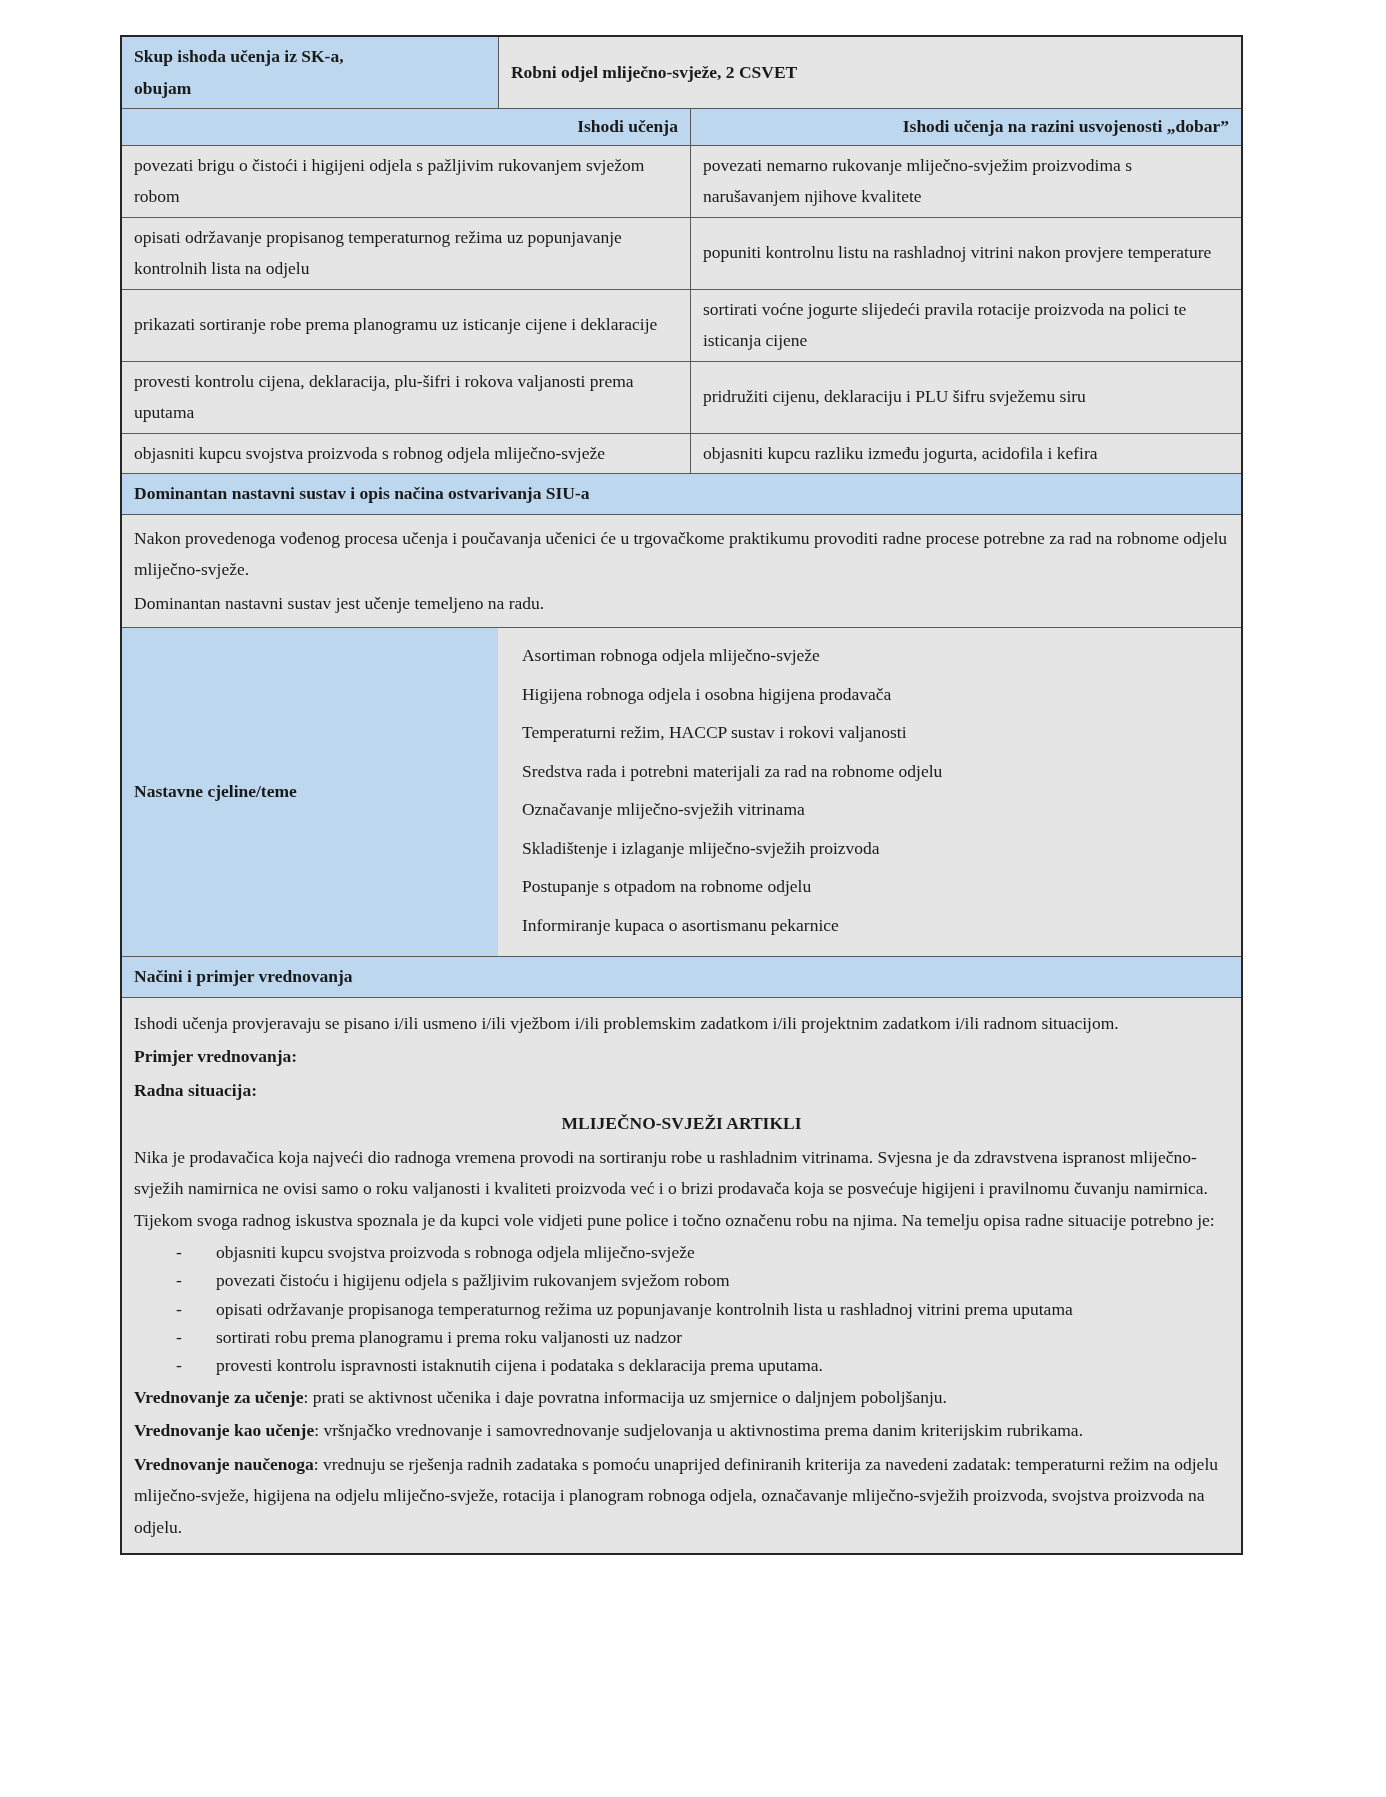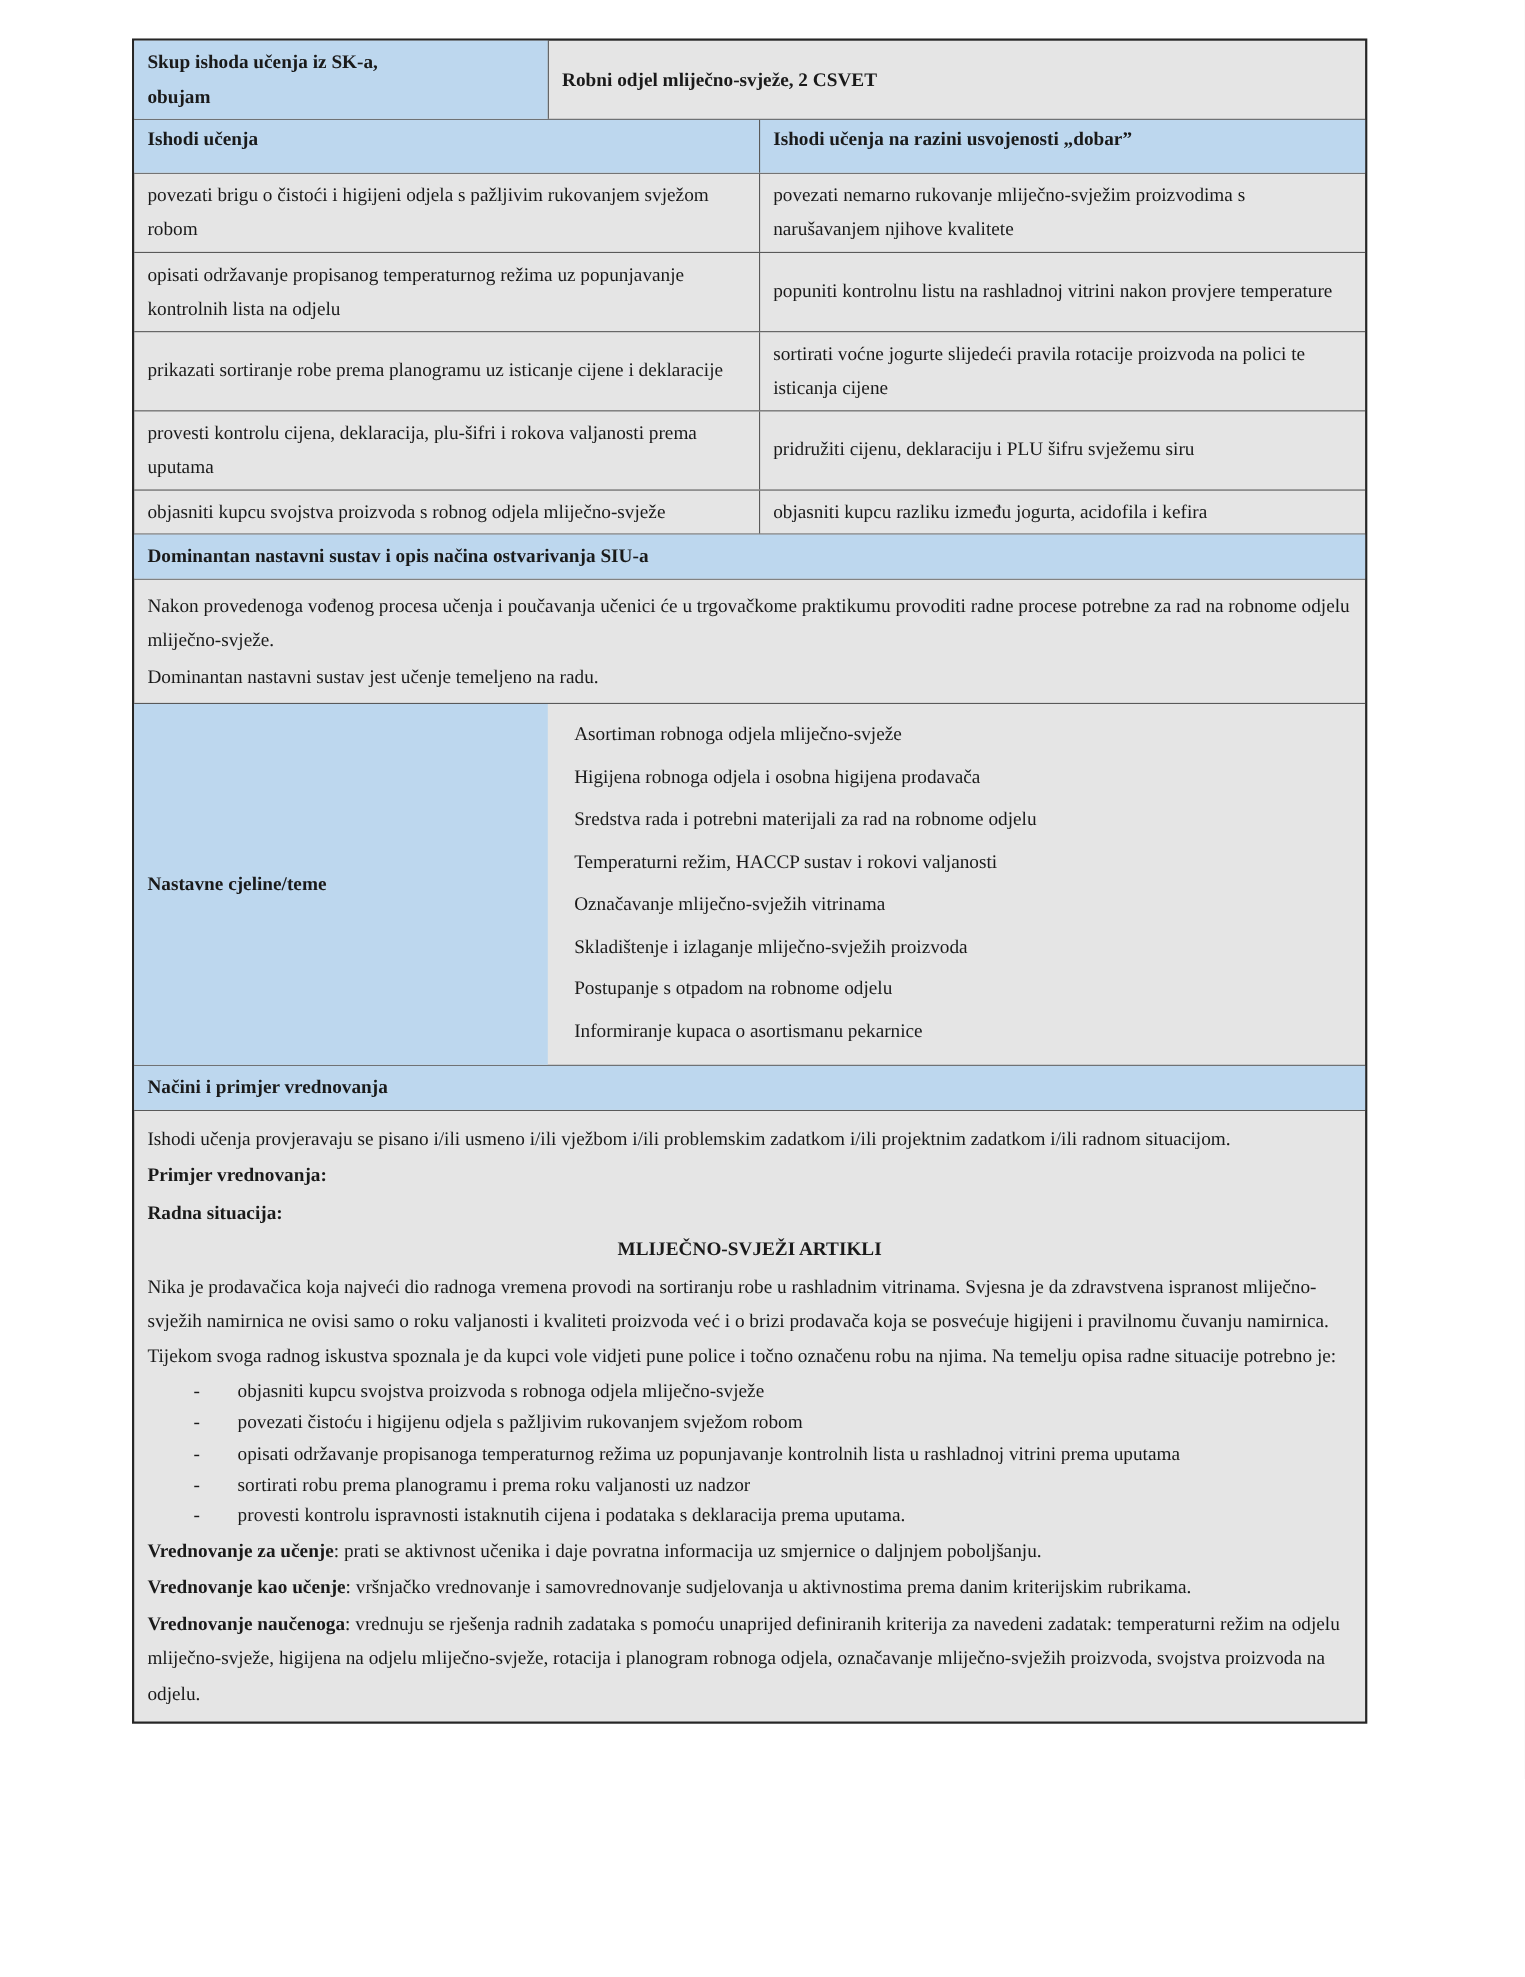--- a/index.html
+++ b/index.html
@@ -28,21 +28,21 @@
     padding:4px 12px;line-height:1.8;
     display:flex;align-items:center;
   }
   .cell > div{width:100%;}
   .cell + .cell{border-left:1.6px solid var(--border);}
   .w-narrow{flex:0 0 33.6%;}
   .w-half{flex:0 0 50.75%;}
   .w-rest{flex:1 1 auto;min-width:0;}
   .blue{background:var(--header_bg);}
   .bold{font-weight:bold;}
-  .compact{padding-top:2px;padding-bottom:14px;}
+  .compact{padding-top:2px;padding-bottom:2px;text-align:right;}
   .wrap-narrow{max-width:250px;display:inline-block;}
   .content{display:block;padding:6px 12px;line-height:1.8;}
   .content p{margin:2px 0;}
   .units-list{display:block;padding:8px 24px;line-height:1.8;}
   .units-list div{margin:4px 0 7px 0;}
   .eval-content{display:block;padding:8px 12px;line-height:1.8;}
   .eval-content p{margin:2px 0;}
   .center{text-align:center;}
   .tasks{list-style:none;margin:0 0 0 42px;line-height:1.62;}
   .tasks li{display:flex;}
@@ -126,22 +126,22 @@
     </div>
   </div>
 
   <div class="row">
     <div class="cell blue bold w-narrow">
       <div>Nastavne cjeline/teme</div>
     </div>
     <div class="units-list w-rest">
       <div>Asortiman robnoga odjela mliječno-svježe</div>
       <div>Higijena robnoga odjela i osobna higijena prodavača</div>
+      <div>Temperaturni režim, HACCP sustav i rokovi valjanosti</div>
       <div>Sredstva rada i potrebni materijali za rad na robnome odjelu</div>
-      <div>Temperaturni režim, HACCP sustav i rokovi valjanosti</div>
       <div>Označavanje mliječno-svježih vitrinama</div>
       <div>Skladištenje i izlaganje mliječno-svježih proizvoda</div>
       <div>Postupanje s otpadom na robnome odjelu</div>
       <div>Informiranje kupaca o asortismanu pekarnice</div>
     </div>
   </div>
 
   <div class="row">
     <div class="cell blue bold w-rest">
       <div>Načini i primjer vrednovanja</div>

